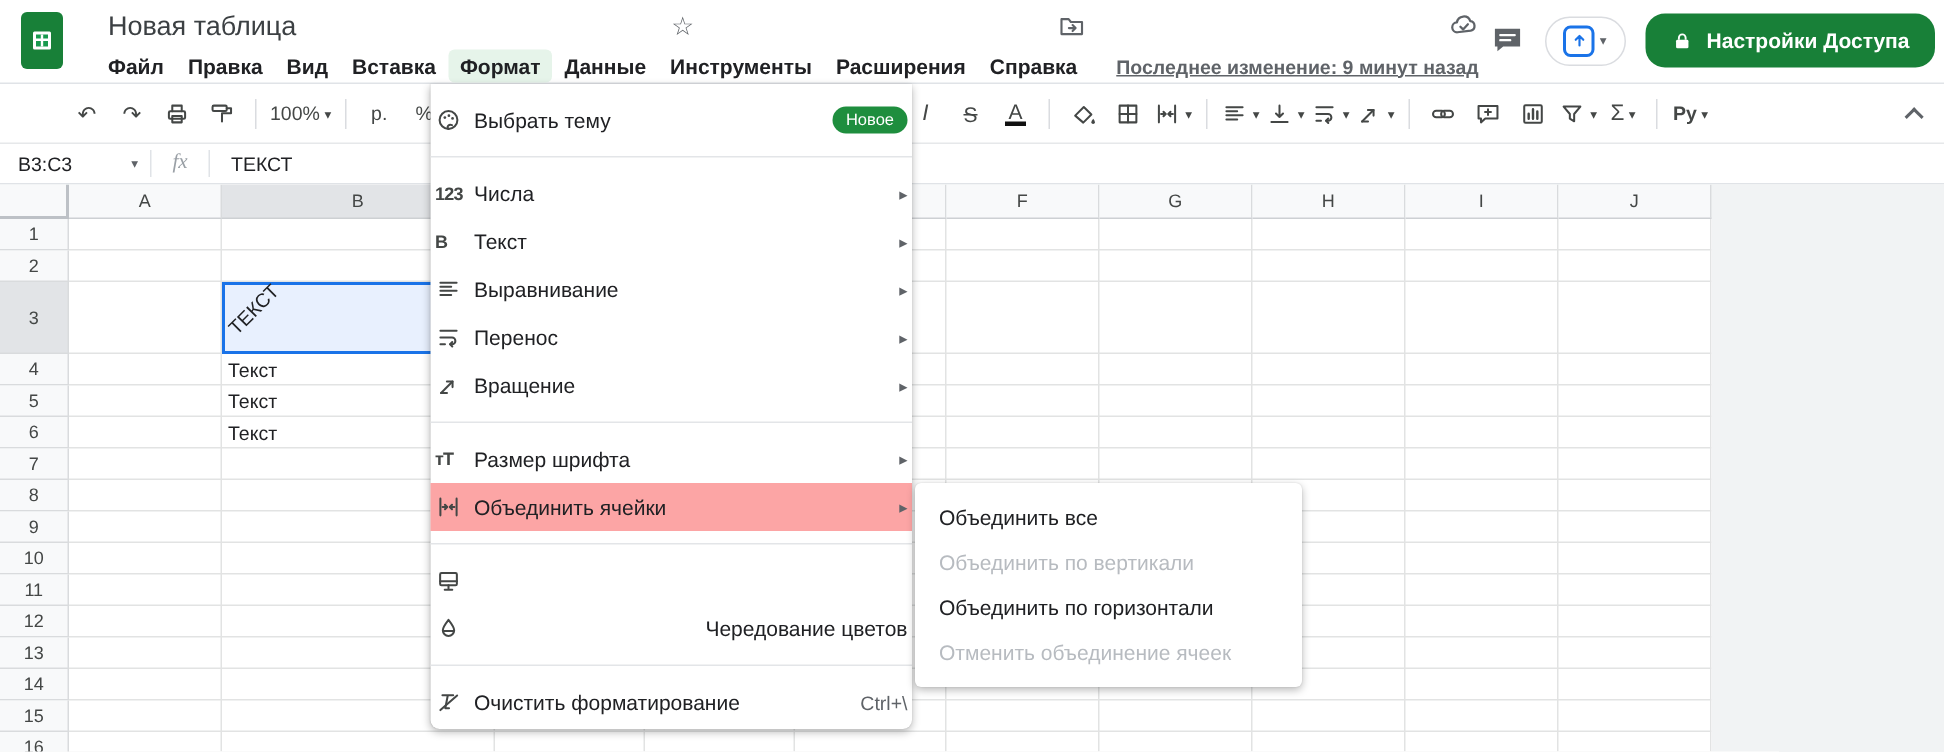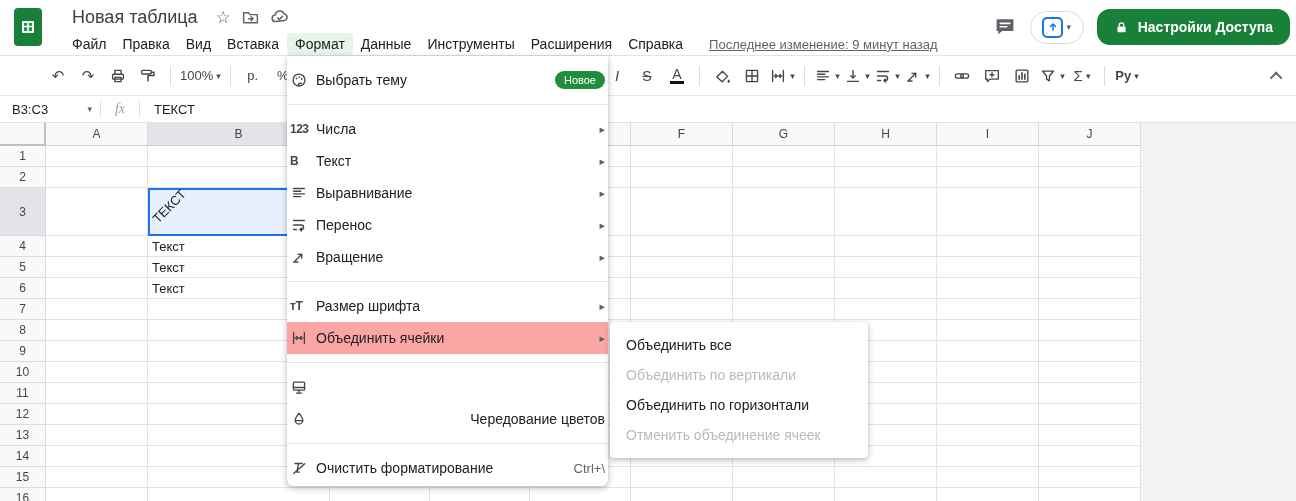--- a/index.html
+++ b/index.html
@@ -6,24 +6,24 @@
   html,body { width:1296px; height:501px; }
   body {
     font-family: "Liberation Sans", sans-serif;
     position: relative; overflow: hidden; background:#fff;
     color:#202124;
   }
   
   .topbar { position:absolute; left:0; top:0; width:1296px; height:56px; background:#fff; border-bottom:1px solid #e0e3e7; }
   .logo { position:absolute; left:14px; top:8px; width:28px; height:38px; background:var(--brand,#188038); border-radius:4px; display:flex; align-items:center; justify-content:center; cursor:pointer; }
   .titleblock { position:absolute; left:64px; top:4px; }
-  .title-row { display:flex; align-items:center; height:26px; }
+  .title-row { display:flex; align-items:center; height:26px;justify-content:space-between; }
   .doc-title { font-size:18px; color:#3c4043; padding:0 8px; }
   .tb-ic { color:#5f6368; font-size:17px; margin-left:10px; display:flex; align-items:center; }
-  .menubar { display:flex; align-items:center; height:26px; margin-top:1px; }
+  .menubar { display:flex; align-items:center; height:26px; margin-top:1px;font-weight:bold; }
   .menubar-item { font-size:14px; color:#202124; padding:3px 8px; border-radius:4px; cursor:default; }
   .menubar-item.active { background:var(--menu-green,#e6f4ea); }
   .last-edit { font-size:13px; color:#5f6368; text-decoration:underline; margin-left:18px; cursor:pointer; white-space:nowrap; }
   .topbar-right { position:absolute; right:6px; top:9px; display:flex; align-items:center; gap:13px; }
   .pill-btn { width:54px; height:33px; border:1px solid #dadce0; border-radius:17px; display:flex; align-items:center; justify-content:center; gap:3px; background:#fff; cursor:pointer; }
   .pill-sq { width:21px; height:21px; border:2px solid var(--blue,#1a73e8); border-radius:5px; display:flex; align-items:center; justify-content:center; }
   .share-btn { height:36px; background:var(--brand,#188038); border-radius:13px; color:#fff; font-size:14px; font-weight:bold; display:flex; align-items:center; gap:9px; padding:0 17px; cursor:pointer; }
   .caret { font-size:9px; color:#5f6368; }
   
   .toolbar { position:absolute; left:0; top:56px; width:1296px; height:40px; background:#fff; border-bottom:1px solid #e6e8ea; }

